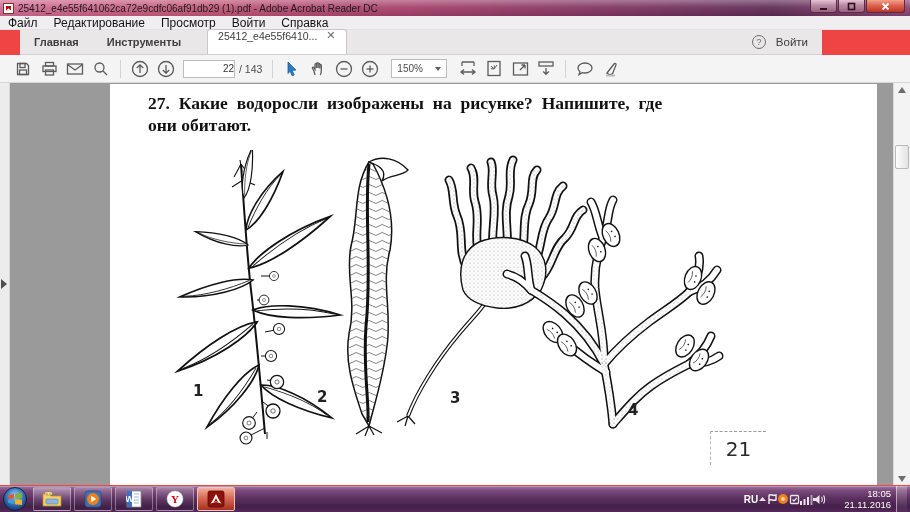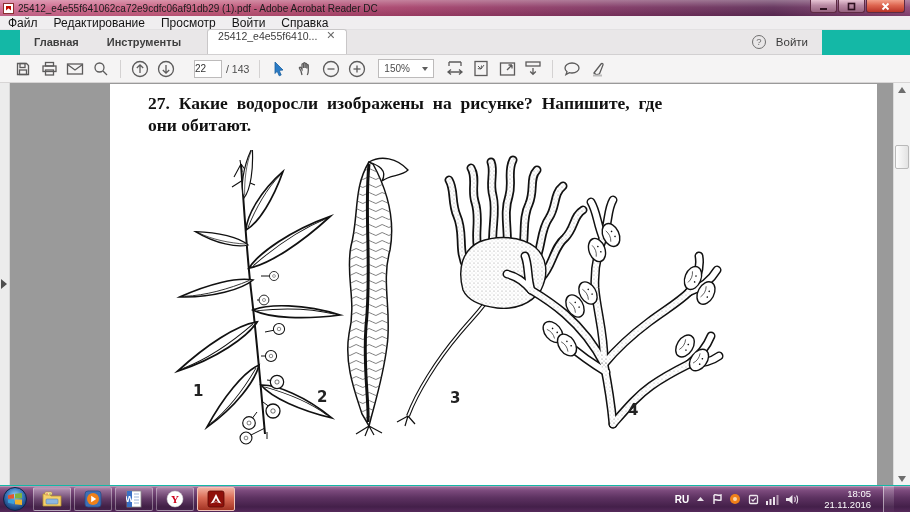--- a/index.html
+++ b/index.html
@@ -1,18 +1,18 @@
 <!DOCTYPE html>
 <html><head>
 <meta charset="utf-8">
 <style>
   * { margin:0; padding:0; box-sizing:border-box; }
   html,body { width:910px; height:512px; }
   body { font-family:"Liberation Sans", sans-serif; overflow:hidden; }
-  #app { position:relative; width:910px; height:512px; background:#14b8a6; }
+  #app { position:relative; width:910px; height:512px; background:#ef4444; }
 
   
   .titlebar { position:absolute; top:0; left:0; width:910px; height:16px;
     background:linear-gradient(90deg,#d06a91 0%,#c25577 22%,#a43e68 45%,#7c3260 68%,#5d2a55 85%,#8a4374 100%);
     display:flex; align-items:center; }
   .titlebar::after { content:""; position:absolute; inset:0;
     background:linear-gradient(180deg,rgba(255,255,255,.35),rgba(255,255,255,.08) 45%,rgba(0,0,0,.08)); pointer-events:none; }
   .app-icon { width:11px; height:11px; margin:0 4px 0 3px; background:#fff; border:1px solid #8b2f2f;
     position:relative; z-index:2; }
   .app-icon::before { content:""; position:absolute; left:2px; top:2px; right:2px; bottom:2px;
@@ -42,22 +42,22 @@
   .tabbar-right { margin-left:auto; display:flex; align-items:center; gap:10px; padding-right:14px; height:25px; }
   .help-circle { width:14px; height:14px; border:1px solid #6f6f6f; border-radius:50%; color:#6f6f6f;
     font-size:9.5px; display:flex; align-items:center; justify-content:center; }
   .signin-label { font-size:11.5px; color:#3c3c3c; }
 
   
   .toolbar { position:absolute; top:55px; left:0; width:910px; height:28px; background:#f5f4f4;
     border-bottom:1px solid #d7d5d5; display:flex; align-items:center; padding-left:10px; }
   .tbtn { width:26px; height:22px; display:flex; align-items:center; justify-content:center; }
   .tsep { width:1px; height:18px; background:#d4d2d2; margin:0 6px; }
-  .page-box { width:28px; height:18px; border:1px solid #bdbbbb; background:#fff; font-size:10px;
-    text-align:left; color:#333; margin:0 4px 0 15px; font-family:"Liberation Sans",sans-serif; }
+  .page-box { width:52px; height:18px; border:1px solid #bdbbbb; background:#fff; font-size:10px;
+    text-align:right; color:#333; margin:0 4px 0 4px; font-family:"Liberation Sans",sans-serif; }
   .page-total { font-size:10.5px; color:#4c4c4c; margin-right:4px; white-space:nowrap; }
   .zoom-box { width:56px; height:19px; border:1px solid #bdbbbb; background:#fff; display:flex;
     align-items:center; justify-content:space-between; padding:0 5px; margin:0 8px; }
   .zoom-box span { font-size:10px; color:#4c4c4c; }
   .caret-down { width:0; height:0; border-left:3.5px solid transparent; border-right:3.5px solid transparent;
     border-top:4px solid #5e5e5e; }
 
   
   .viewport { position:absolute; top:83px; left:0; width:910px; height:402px; background:#9a9a9a; overflow:hidden; }
   .navstrip { position:absolute; left:0; top:0; width:10px; height:403px; background:#ececec;
@@ -87,21 +87,21 @@
     display:flex; align-items:center; box-shadow:inset 0 1px 0 rgba(255,255,255,.25); }
   .start-orb { width:30px; height:26px; display:flex; align-items:center; justify-content:center; }
   .orb { width:24px; height:24px; border-radius:50%;
     background:radial-gradient(circle at 50% 35%, #9fd4f5 0%, #3f7fc4 40%, #163a71 80%);
     border:1px solid #0e2347; display:flex; align-items:center; justify-content:center; }
   .task-btn { width:38px; height:24px; margin-left:3px; border:1px solid rgba(255,255,255,.35); border-radius:2px;
     background:linear-gradient(180deg,rgba(255,255,255,.22),rgba(255,255,255,.05) 50%,rgba(0,0,0,.12));
     display:flex; align-items:center; justify-content:center; }
   .task-btn.open { background:linear-gradient(180deg,rgba(255,255,255,.38),rgba(255,255,255,.12) 50%,rgba(0,0,0,.1)); }
   .task-btn.active { background:linear-gradient(180deg,#f2b0a0,#d96a55 45%,#a33323); border-color:#efc3b8; }
-  .tray { margin-left:auto; display:flex; align-items:center; gap:7px; padding-right:16px; height:26px; }
+  .tray { margin-left:auto; display:flex; align-items:center; padding-right:3px; height:26px; }
   .tray-lang { color:#fff; font-size:10px; font-weight:bold; }
   .tray-ico { display:flex; align-items:center; justify-content:center; }
   .clock { text-align:right; color:#fff; font-size:9.5px; line-height:11px; margin-left:18px; }
   .show-desktop { width:11px; height:26px; margin-left:5px; border-left:1px solid rgba(255,255,255,.5);
     background:linear-gradient(180deg,rgba(255,255,255,.25),rgba(255,255,255,.02)); }
 
   .ficon { stroke:#5c5b5b; fill:none; stroke-width:1.3; }
 </style>
 </head>
 <body>
@@ -411,20 +411,23 @@
             <use href="#recept" transform="translate(430,156) rotate(-30)"></use>
             <use href="#recept" transform="translate(443,143) rotate(-30)"></use>
           </g>
         </svg>
         <span class="fig-label" style="left:48px; top:232px;">1</span>
         <span class="fig-label" style="left:172px; top:238px;">2</span>
         <span class="fig-label" style="left:305px; top:239px;">3</span>
         <span class="fig-label" style="left:483px; top:251px;">4</span>
       </div>
 
+      <div class="pageno-box">
+        <span class="pageno">21</span>
+      </div>
     </div>
 
     <div class="scrollbar">
       <div class="sb-arrow sb-up"></div>
       <div class="sb-thumb"></div>
       <div class="sb-arrow sb-down"></div>
     </div>
   </div>
 
   <div class="taskbar">

